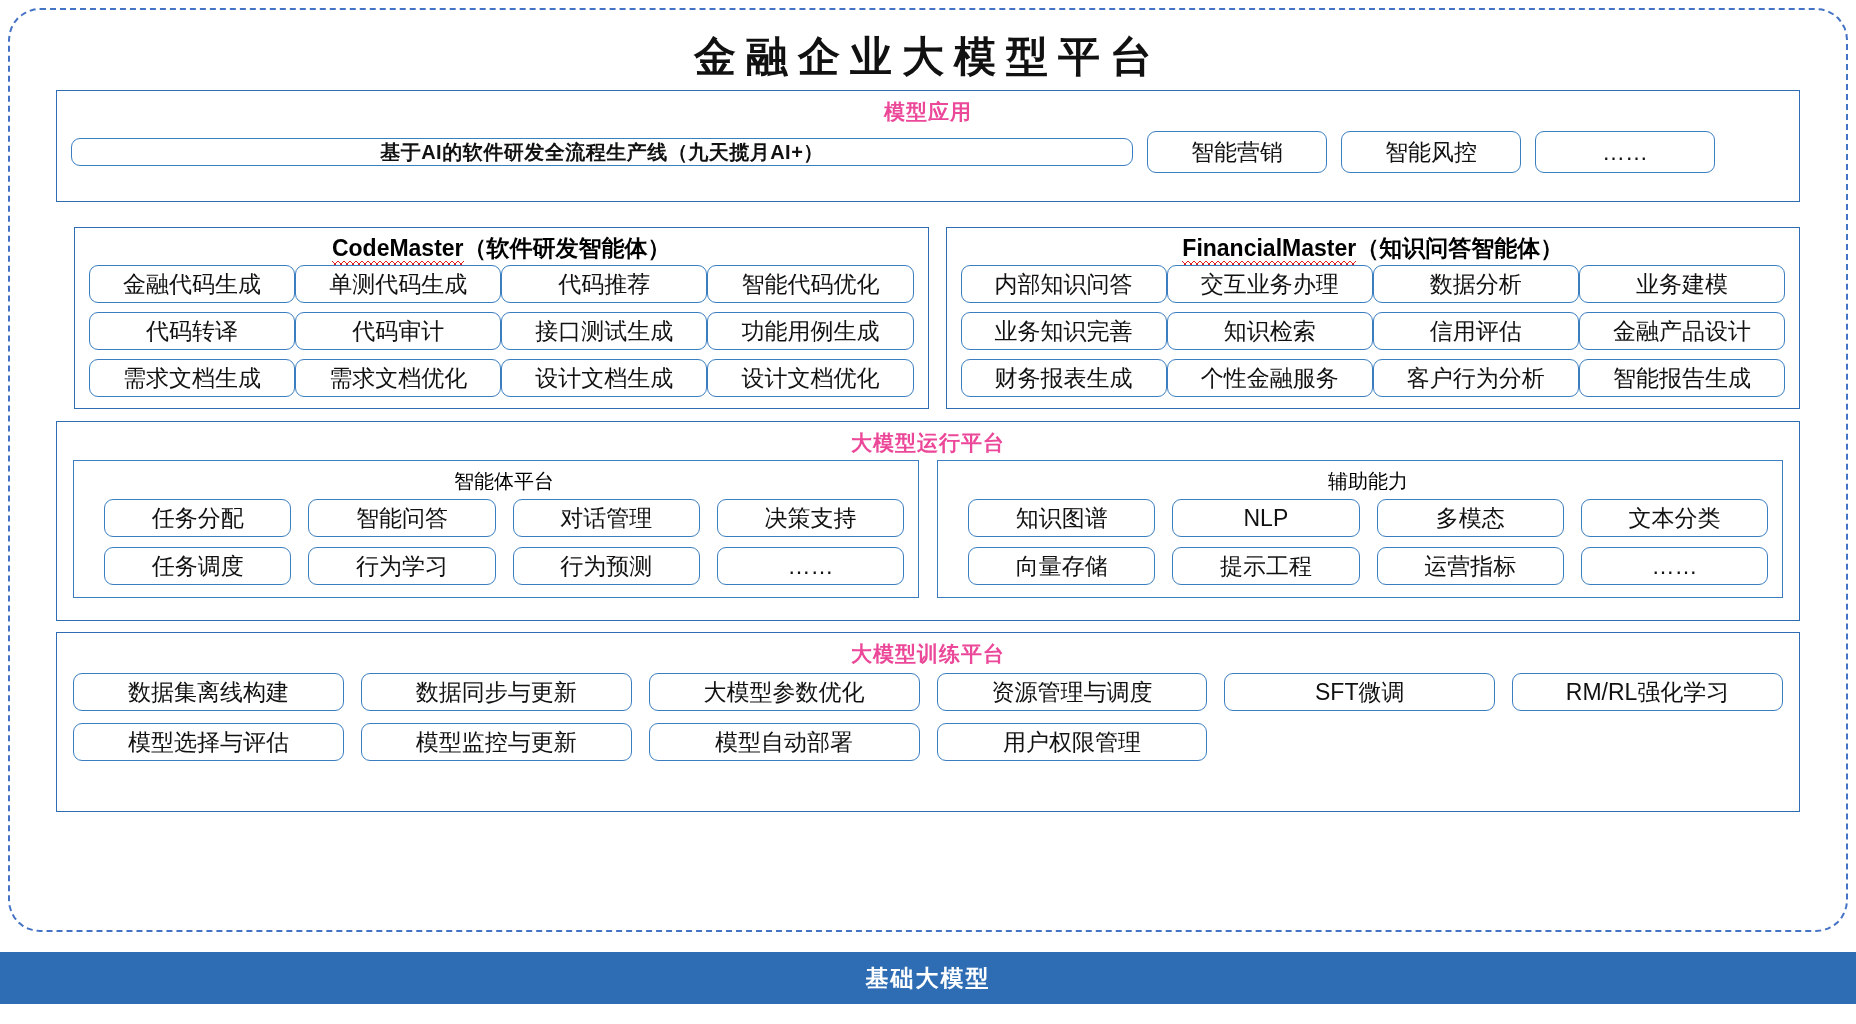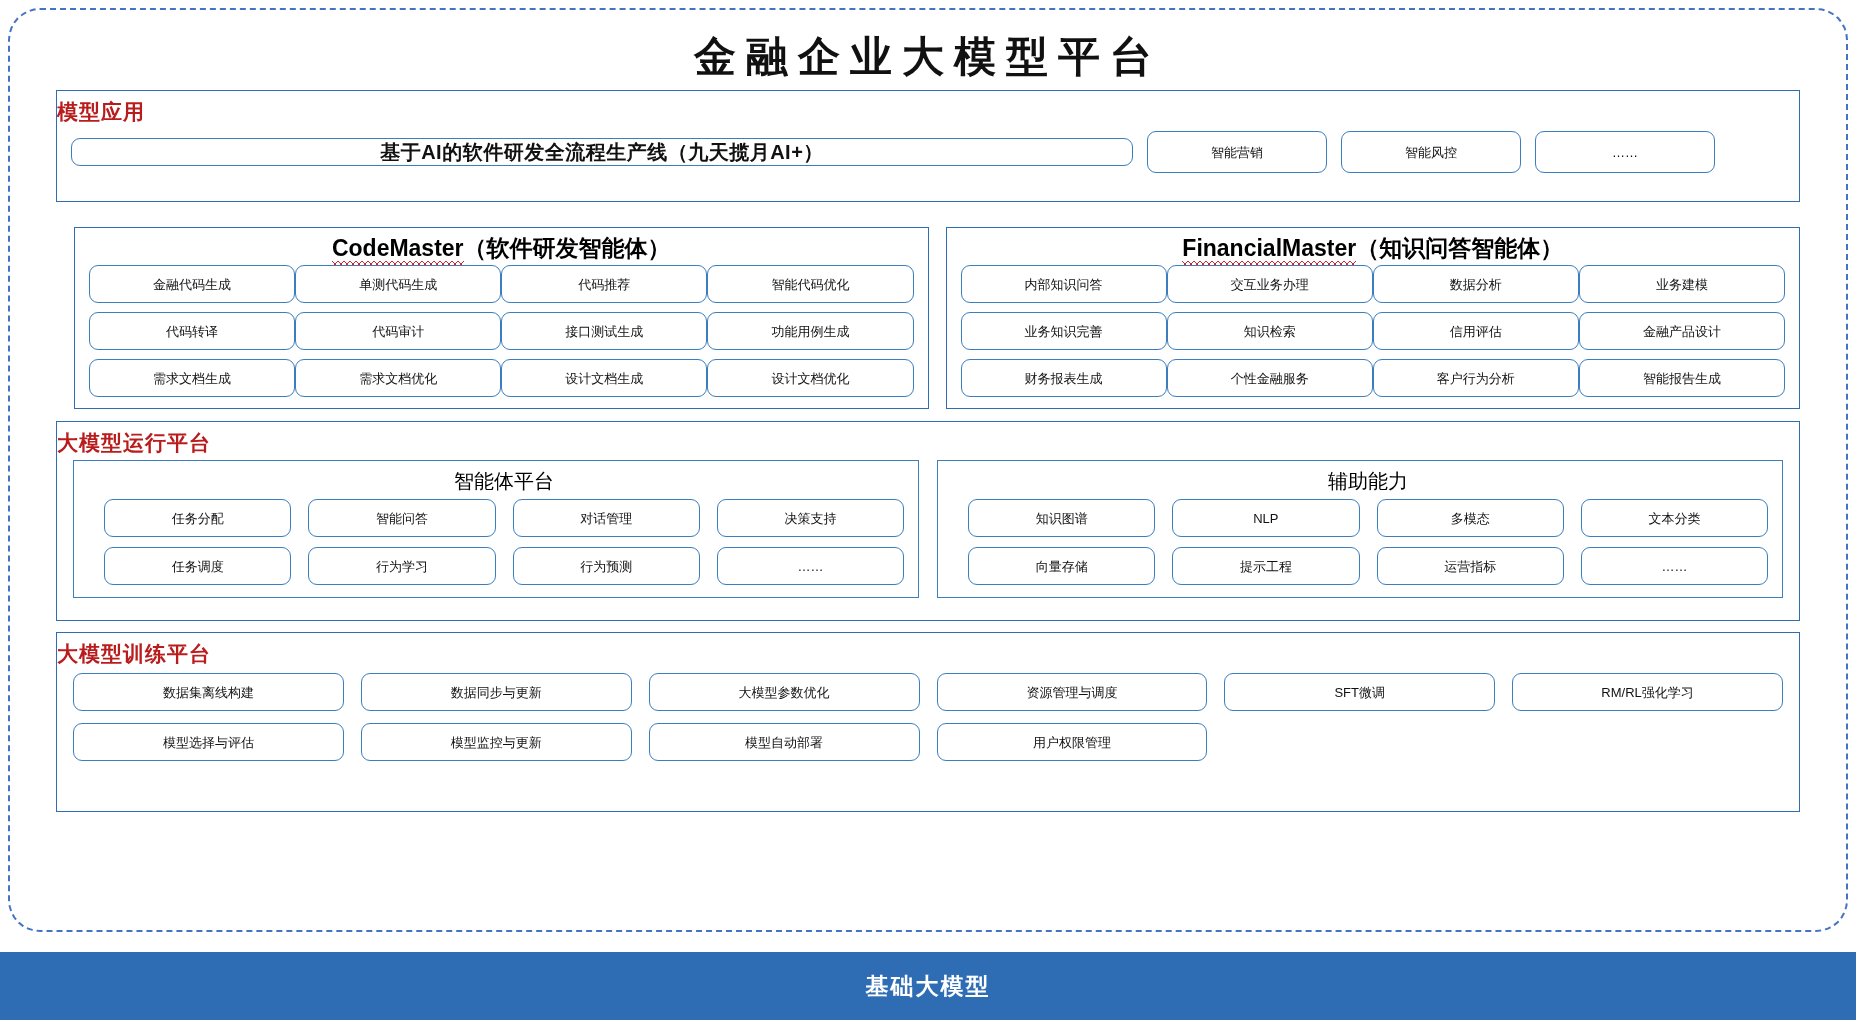--- a/index.html
+++ b/index.html
@@ -38,38 +38,38 @@
   }
 
   
   .panel{
     border:1.6px solid #2e6db4;
     box-sizing:border-box;
     background:#fff;
     position:relative;
   }
   .panel-title{
-    text-align:left;
+    text-align:center;
     font-size:21px;
     font-weight:700;
     letter-spacing:1px;
     padding:9px 0 6px 0;
-    color:#b91c1c;
+    color:#ec4899;
     line-height:1.1;
   }
 
   
   .pill{
     border:1.4px solid #3a7ebf;
     border-radius:9px;
     box-sizing:border-box;
     display:flex;
     align-items:center;
     justify-content:center;
-    font-size:13px;
+    font-size:23px;
     line-height:1;
     height:38px;
     background:#fff;
     color:#111;
     white-space:nowrap;
     padding:0 6px;
   }
   .pill.bold{font-weight:700;font-size:20px;letter-spacing:.5px;}
 
   
@@ -142,21 +142,21 @@
 
   
   .training{margin-top:11px;height:180px;}
   .train-grid{
     display:grid;grid-template-columns:repeat(6,1fr);
     gap:12px 17px;padding:2px 16px 14px 16px;
   }
 
   
   .footer{
-    position:absolute;left:0;right:0;top:952px;height:68px;
+    position:absolute;left:0;right:0;top:952px;height:52px;
     background:#2e6db4;
     display:flex;align-items:center;justify-content:center;
   }
   .footer-label{
     color:#fff;font-size:23px;font-weight:700;letter-spacing:2px;
   }
 </style>
 </head>
 <body>
 

